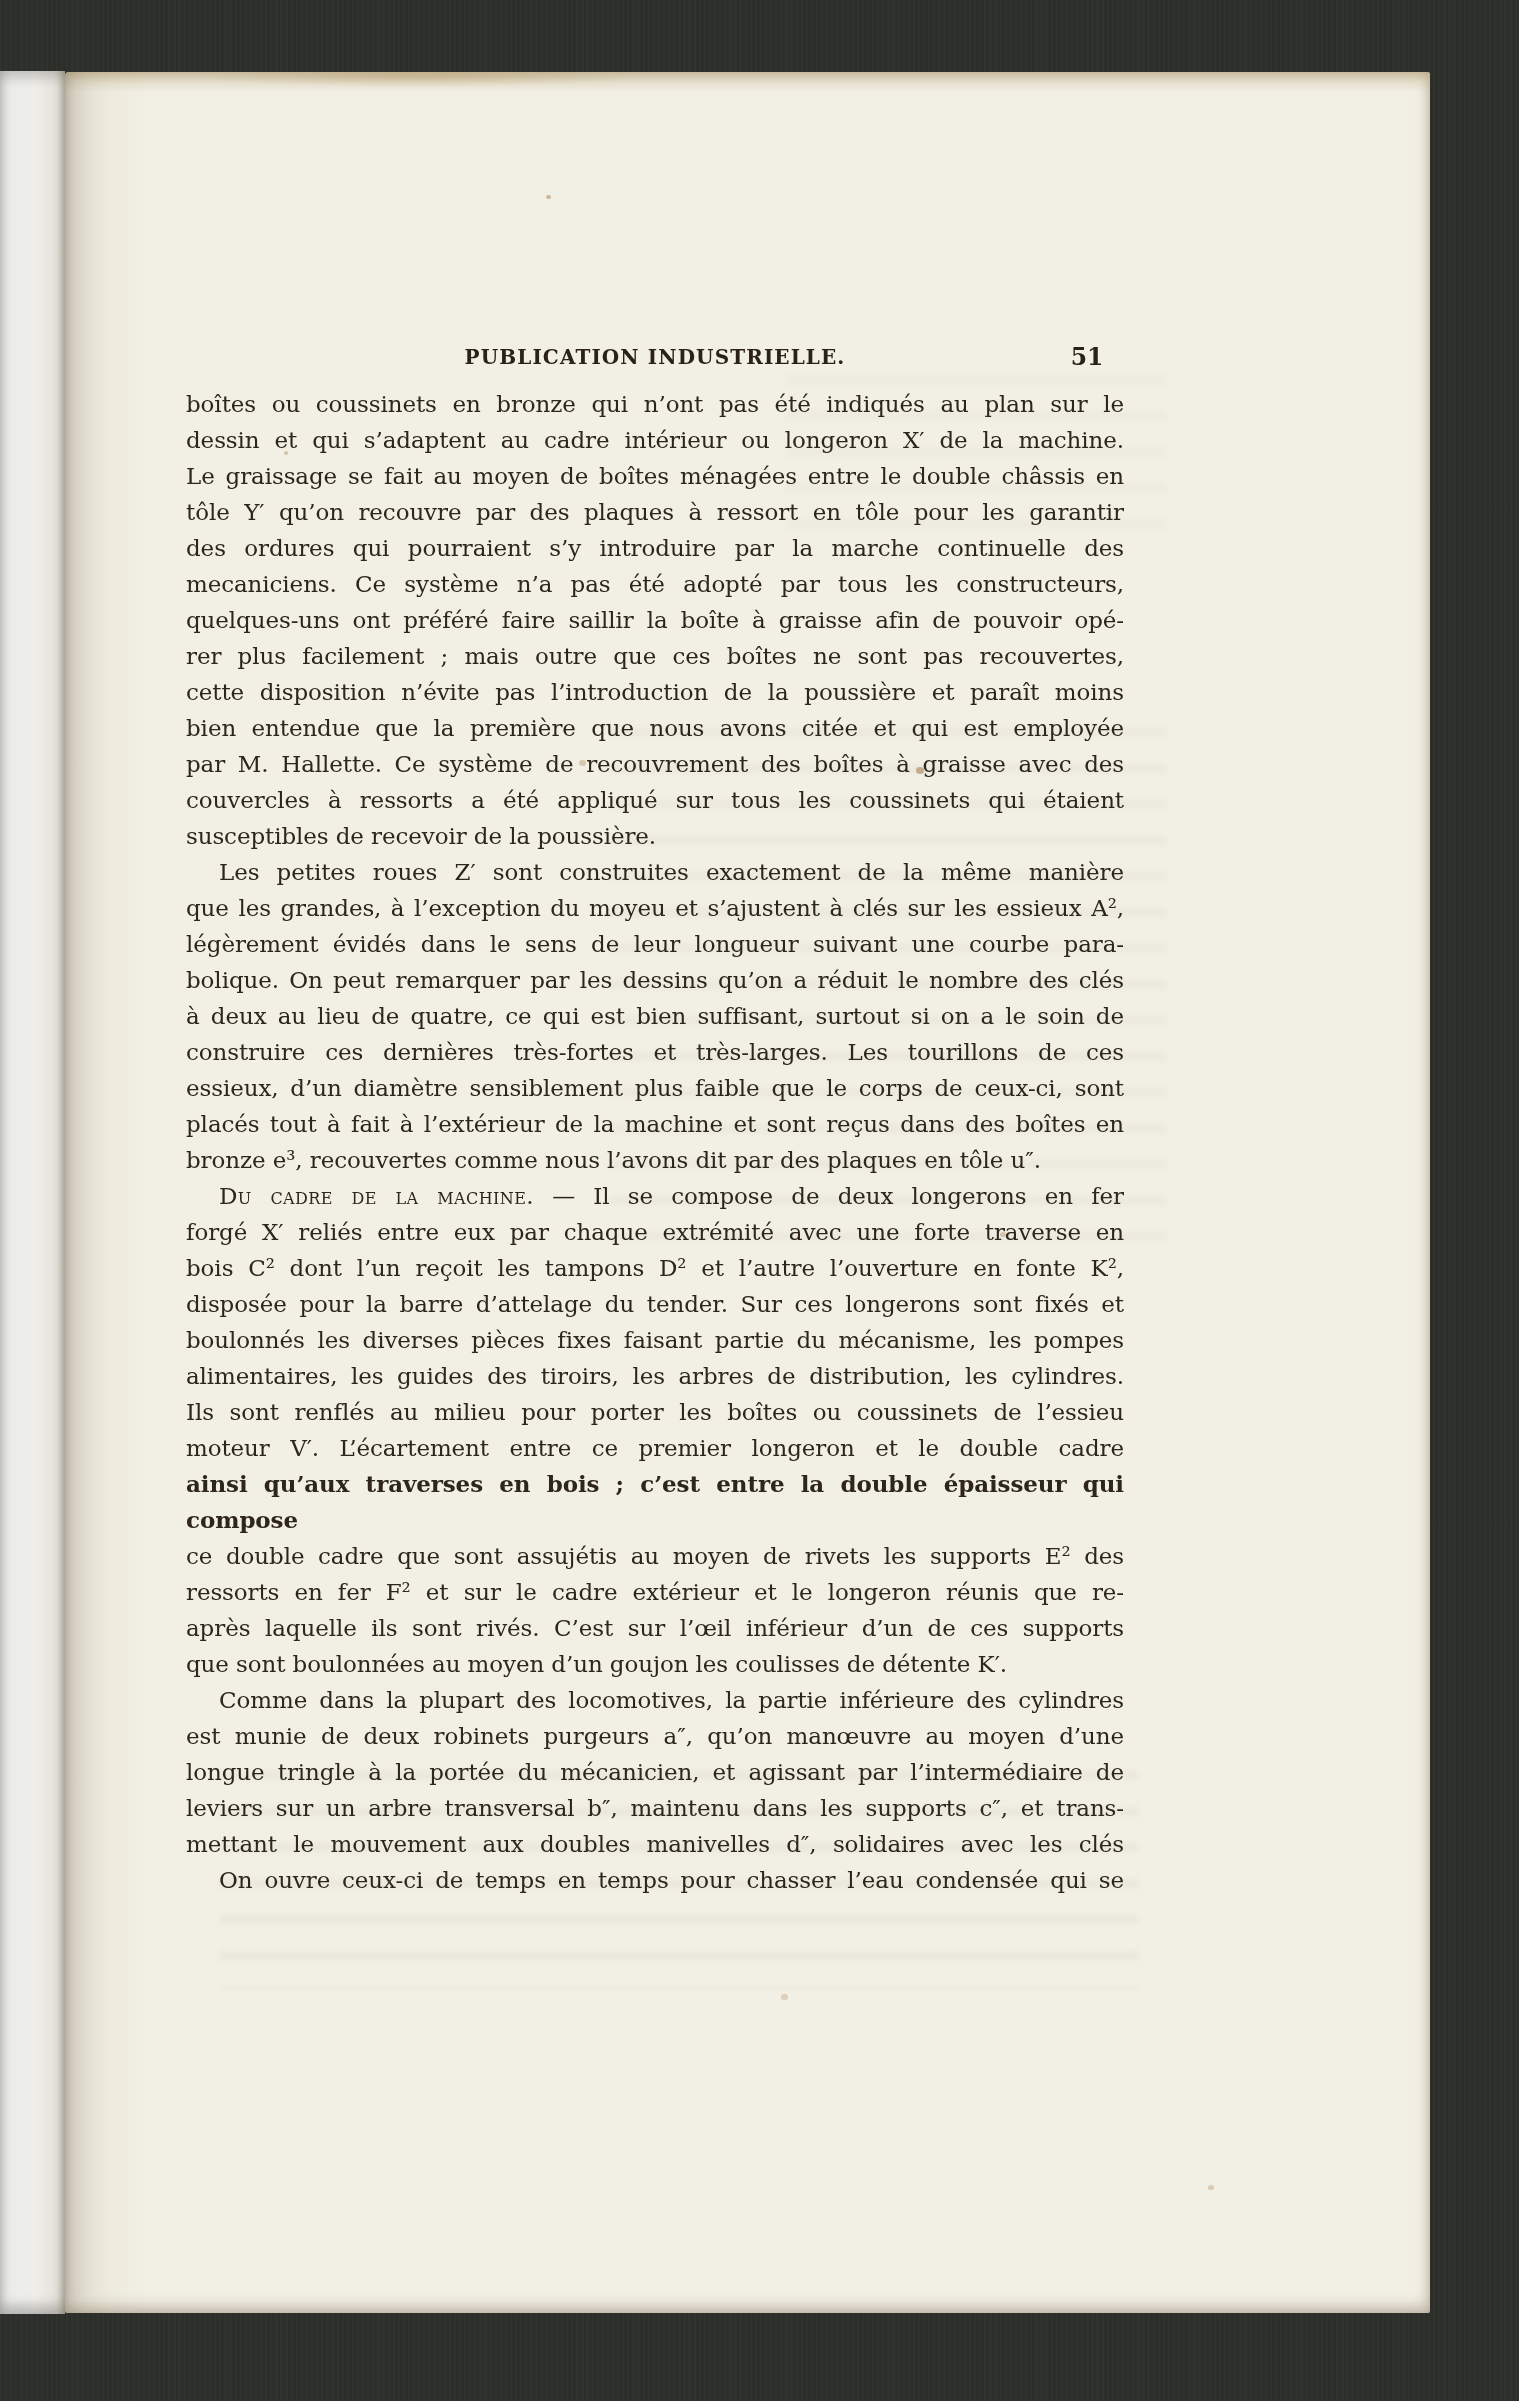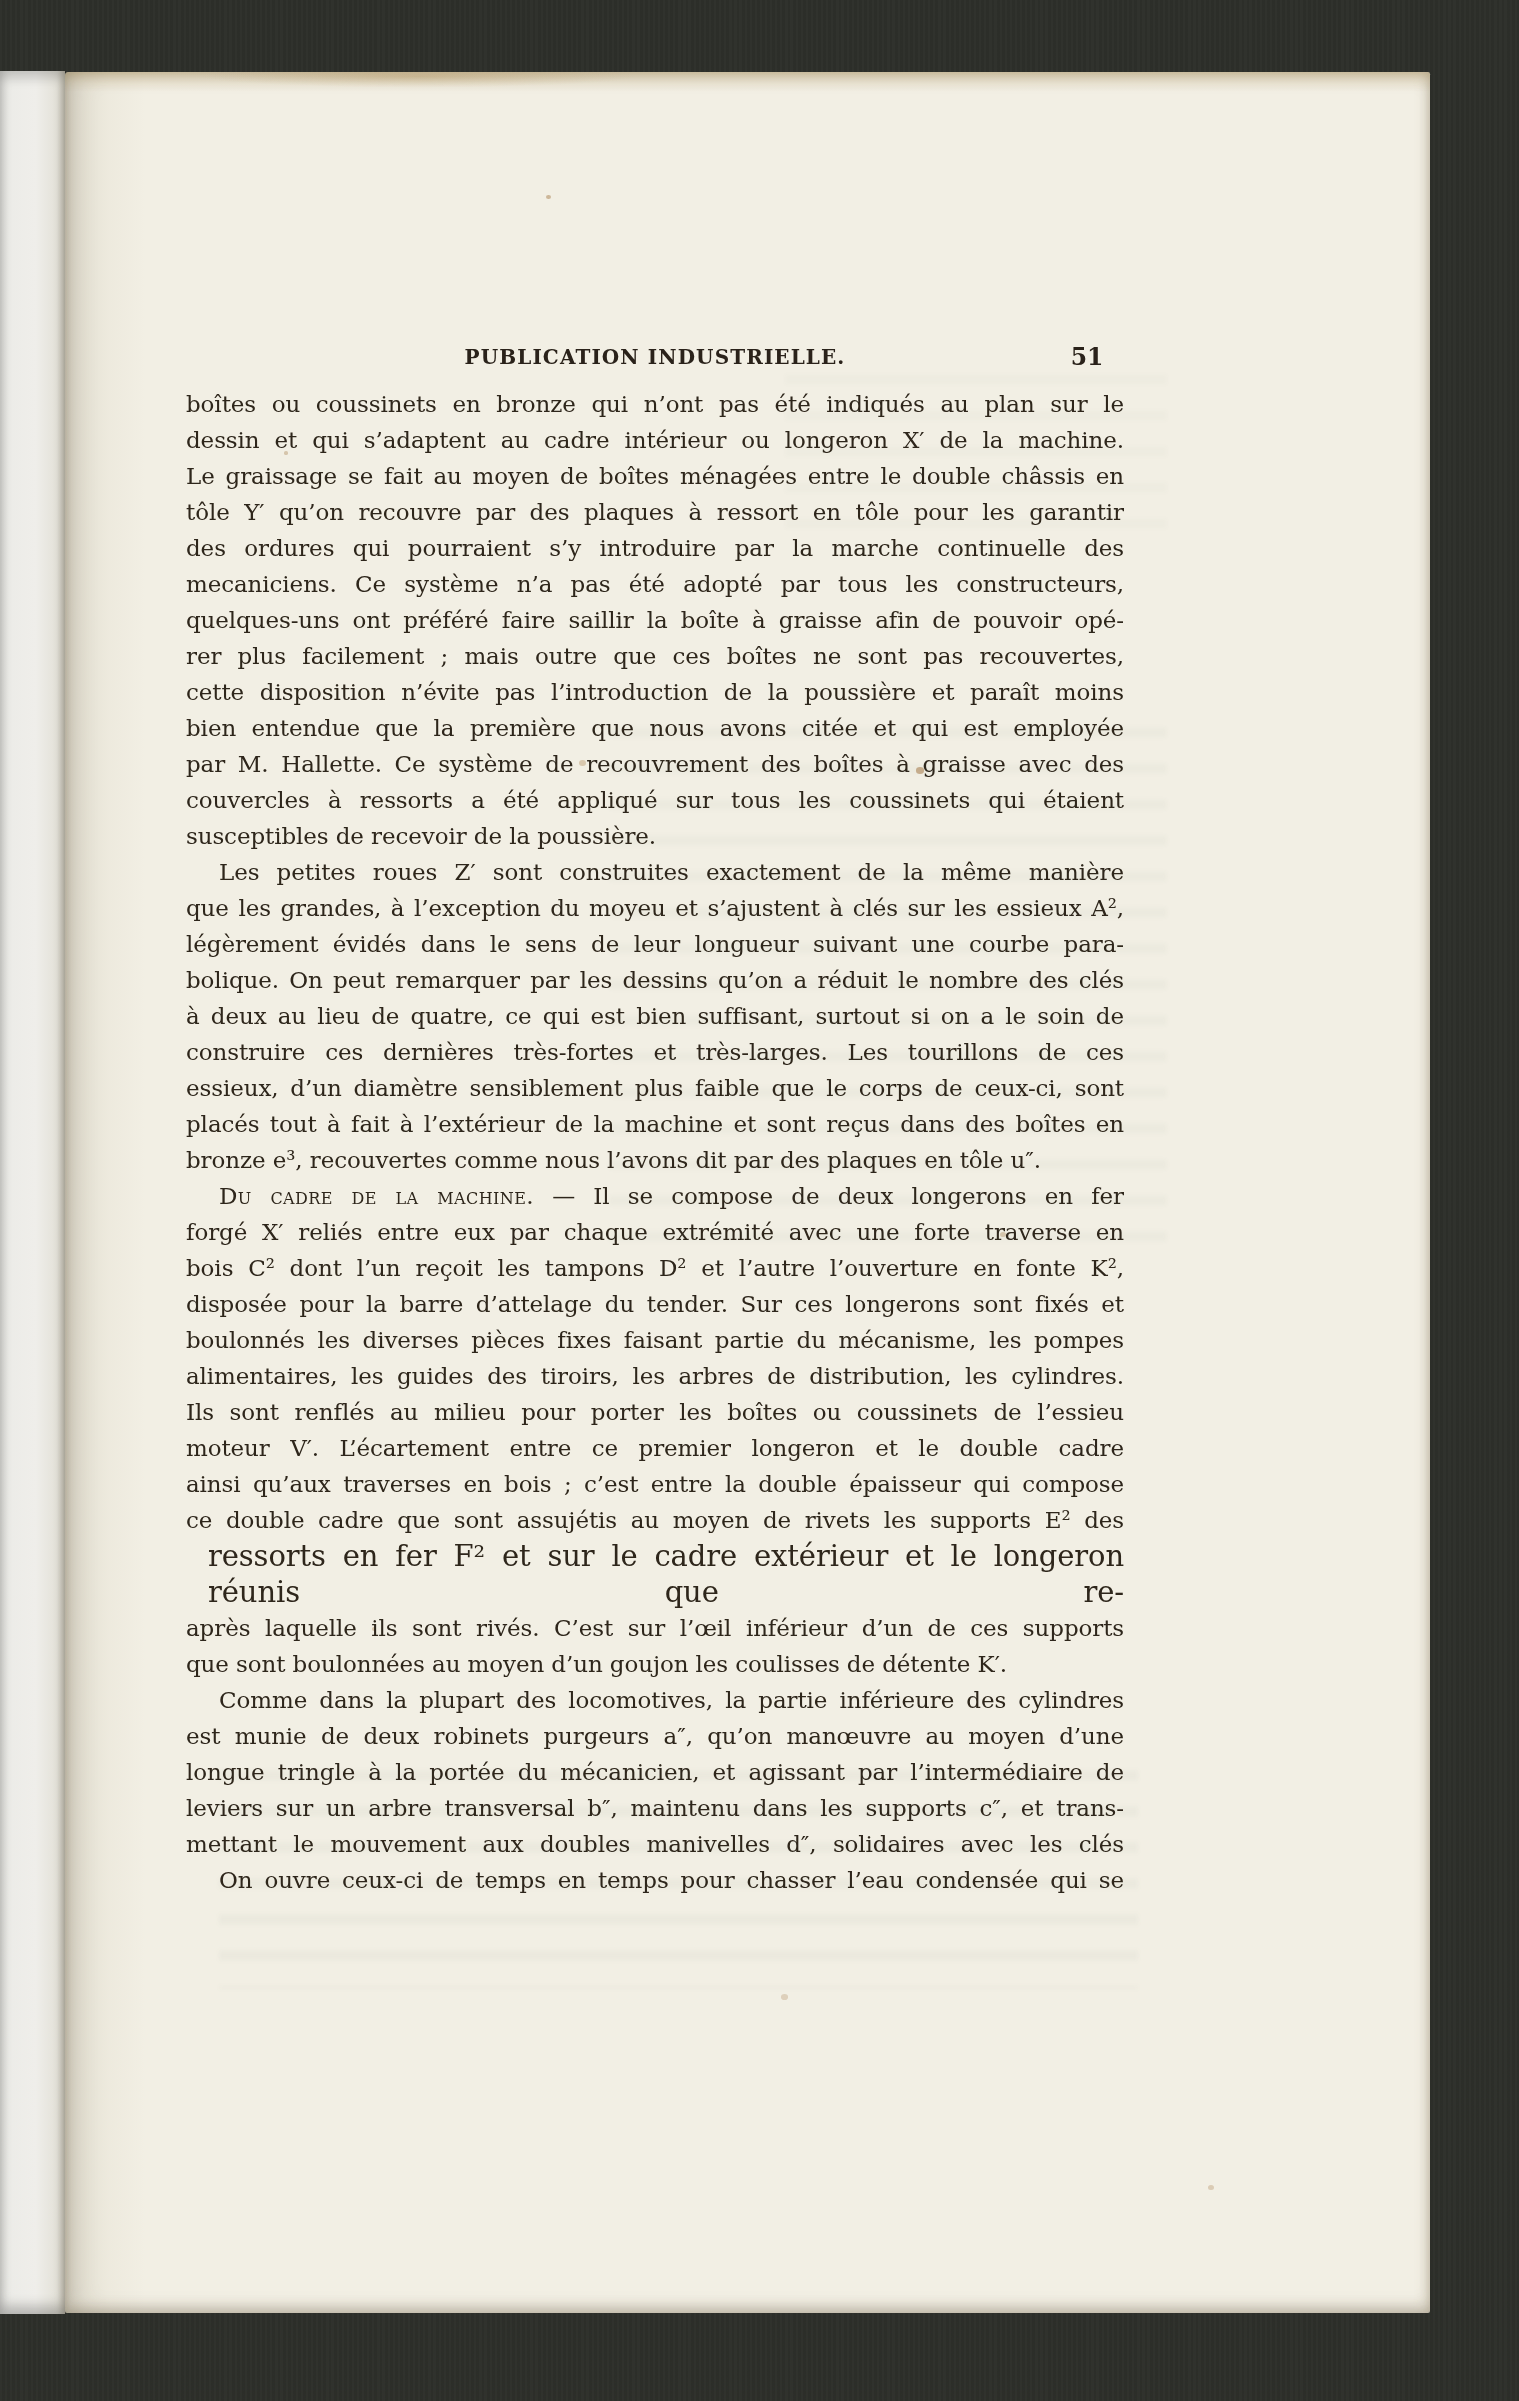--- a/index.html
+++ b/index.html
@@ -165,23 +165,23 @@
           <div class="line" style="font-size: 23px;">placés tout à fait à l’extérieur de la machine et sont reçus dans des boîtes en</div>
           <div class="line endline" style="font-size: 23px;">bronze e³, recouvertes comme nous l’avons dit par des plaques en tôle u″.</div>
           <div class="line indent" style="font-size: 23px;"><span class="smallcaps">Du cadre de la machine.</span><span> — Il se compose de deux longerons en fer</span></div>
           <div class="line" style="font-size: 23px;">forgé X′ reliés entre eux par chaque extrémité avec une forte traverse en</div>
           <div class="line" style="font-size: 23px;">bois C² dont l’un reçoit les tampons D² et l’autre l’ouverture en fonte K²,</div>
           <div class="line" style="font-size: 23px;">disposée pour la barre d’attelage du tender. Sur ces longerons sont fixés et</div>
           <div class="line" style="font-size: 23px;">boulonnés les diverses pièces fixes faisant partie du mécanisme, les pompes</div>
           <div class="line" style="font-size: 23px;">alimentaires, les guides des tiroirs, les arbres de distribution, les cylindres.</div>
           <div class="line" style="font-size: 23px;">Ils sont renflés au milieu pour porter les boîtes ou coussinets de l’essieu</div>
           <div class="line" style="font-size: 23px;">moteur V′. L’écartement entre ce premier longeron et le double cadre</div>
-          <div class="line" style="font-size: 23px;">ainsi qu’aux traverses en bois ; c’est entre la double épaisseur qui compose</div>
+          <div class="line" style="font-size: 23px; font-weight: bold;">ainsi qu’aux traverses en bois ; c’est entre la double épaisseur qui compose</div>
           <div class="line" style="font-size: 23px;">ce double cadre que sont assujétis au moyen de rivets les supports E² des</div>
-          <div class="line" style="font-size: 29px; margin-left: 22px;">ressorts en fer F² et sur le cadre extérieur et le longeron réunis que re-</div>
+          <div class="line" style="font-size: 23px;">ressorts en fer F² et sur le cadre extérieur et le longeron réunis que re-</div>
           <div class="line" style="font-size: 23px;">après laquelle ils sont rivés. C’est sur l’œil inférieur d’un de ces supports</div>
           <div class="line endline" style="font-size: 23px;">que sont boulonnées au moyen d’un goujon les coulisses de détente K′.</div>
           <div class="line indent" style="font-size: 23px;">Comme dans la plupart des locomotives, la partie inférieure des cylindres</div>
           <div class="line" style="font-size: 23px;">est munie de deux robinets purgeurs a″, qu’on manœuvre au moyen d’une</div>
           <div class="line" style="font-size: 23px;">longue tringle à la portée du mécanicien, et agissant par l’intermédiaire de</div>
           <div class="line" style="font-size: 23px;">leviers sur un arbre transversal b″, maintenu dans les supports c″, et trans-</div>
           <div class="line" style="font-size: 23px;">mettant le mouvement aux doubles manivelles d″, solidaires avec les clés</div>
           <div class="line indent" style="font-size: 23px;">On ouvre ceux-ci de temps en temps pour chasser l’eau condensée qui se</div>
         </div>
     </div>

